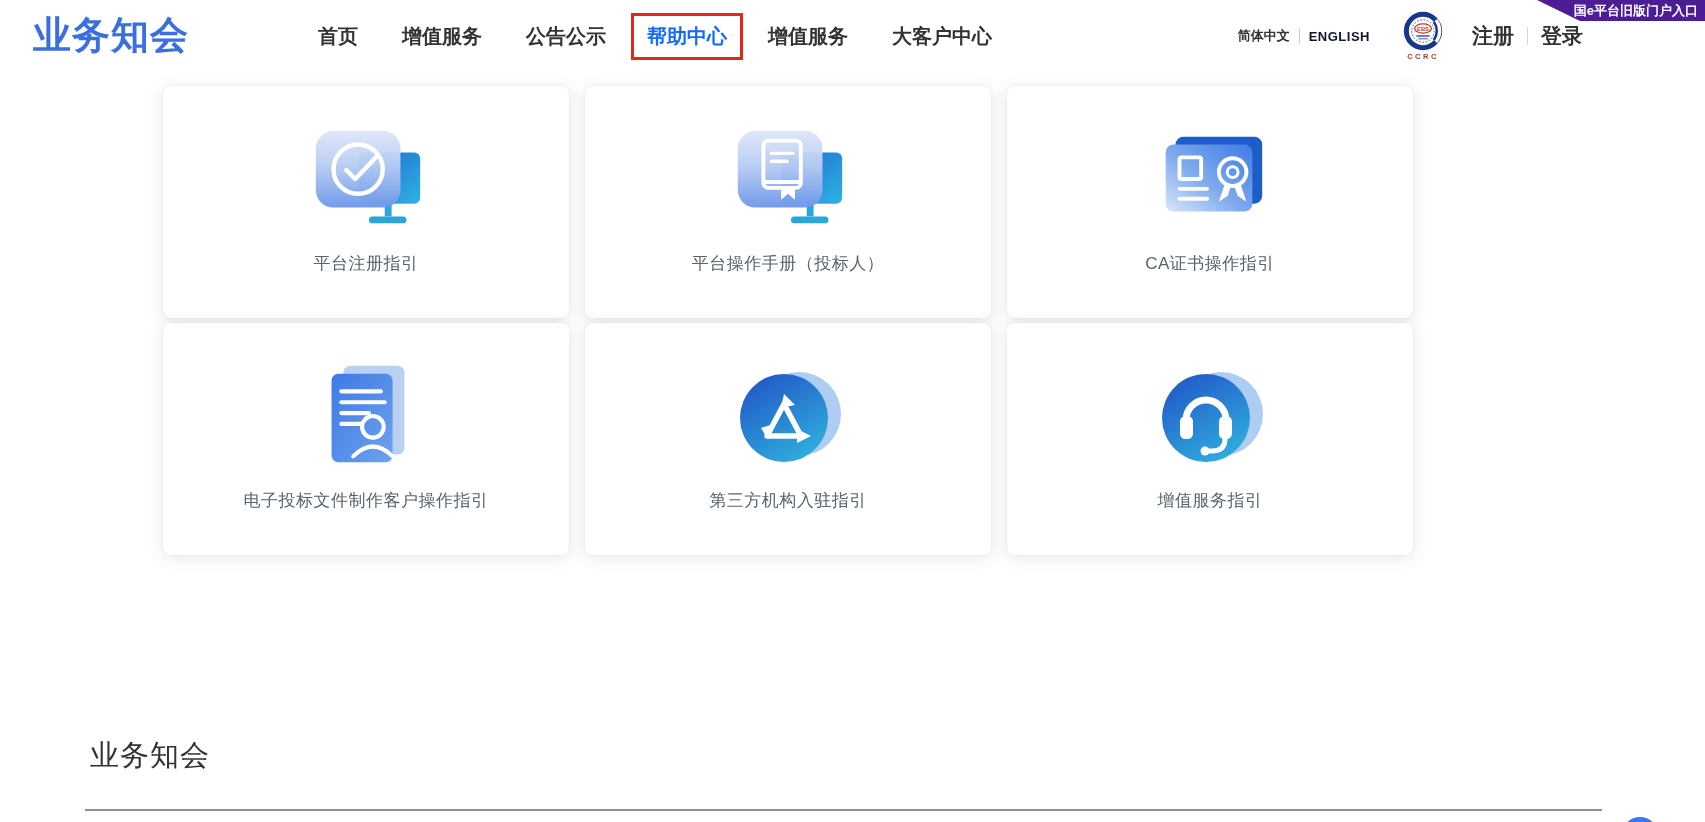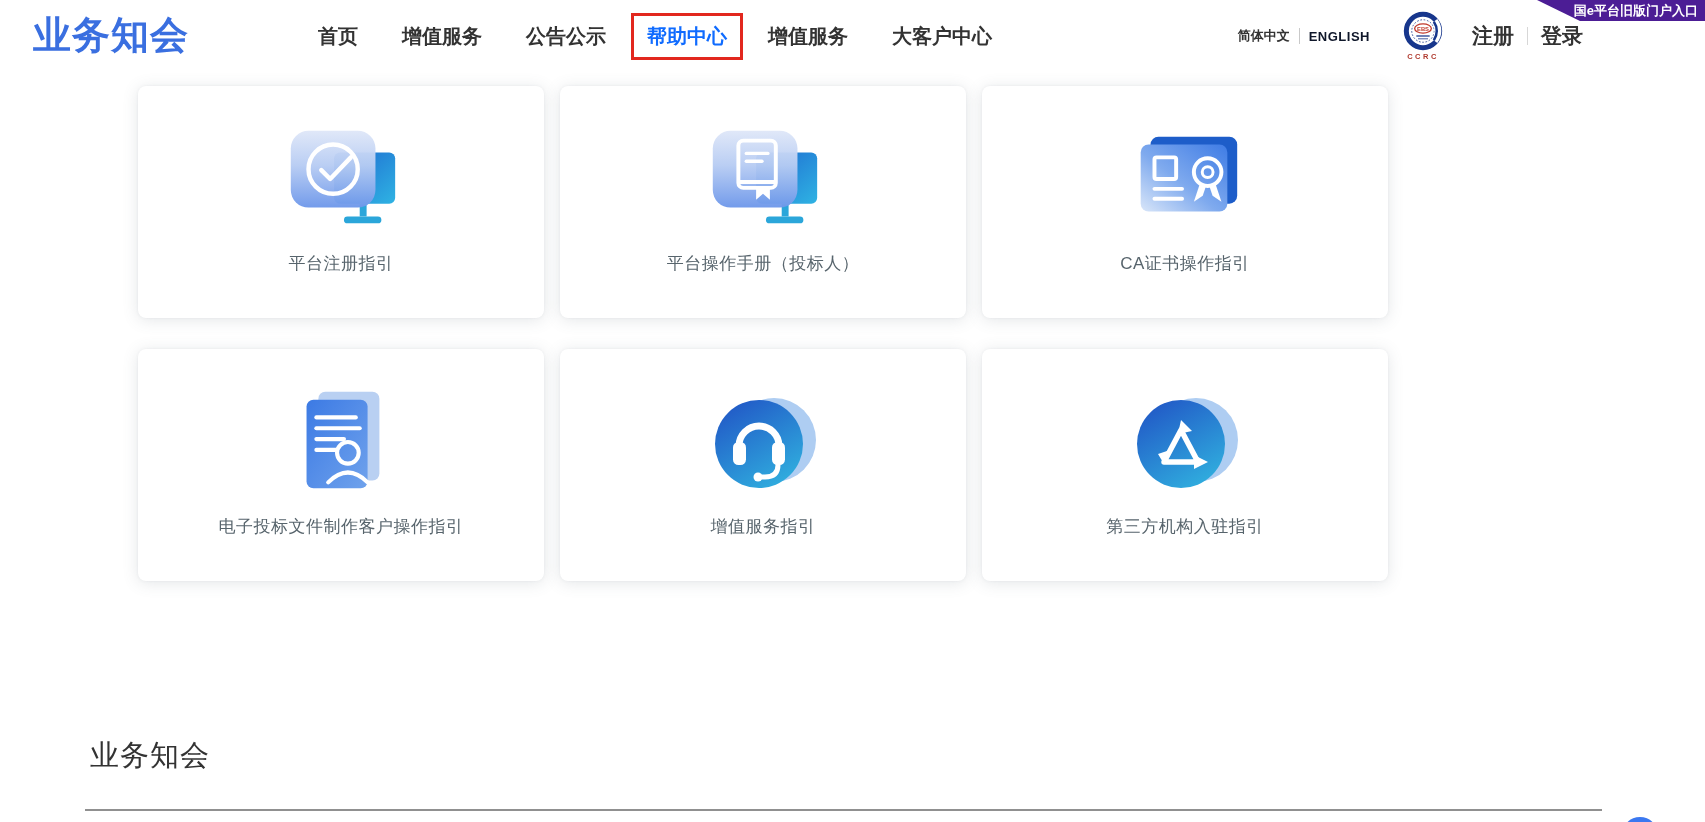--- a/index.html
+++ b/index.html
@@ -34,22 +34,22 @@
   .auth-divider { width:1px; height:18px; background:#d7d7d7; margin:0 13px; }
   .login { font-size:21px; font-weight:700; color:#333; cursor:pointer; }
   .ribbon {
     position:absolute; left:1527px; top:0; width:178px; height:21px;
     background:#4c1d95; color:#fff; font-size:13px; font-weight:700;
     display:flex; align-items:center; justify-content:flex-end; padding-right:7px;
     clip-path:polygon(10px 0, 100% 0, 100% 100%, 53px 100%);
   }
   
   .cards {
-    position:absolute; left:138px; top:86px;
-    display:grid; grid-template-columns:repeat(3,406px); grid-auto-rows:232px; gap:31px 16px;text-align:center;
+    position:absolute; left:163px; top:86px;
+    display:grid; grid-template-columns:repeat(3,406px); grid-auto-rows:232px; gap:5px 16px;text-align:center;
   }
   .card {
     background:#fff; border-radius:8px; cursor:pointer;
     box-shadow:0 2px 16px rgba(90,100,115,.16), 0 0 3px rgba(90,100,115,.08);
     display:flex; flex-direction:column; align-items:center;
   }
   .card-icon { margin-top:38px; height:112px; display:flex; align-items:center; }
   .card-label { margin-top:16px; font-size:17px; color:#57646c; letter-spacing:.5px; }
   
   .section-title {
@@ -203,53 +203,53 @@
         <path d="M52 96 Q72 76 92 96" fill="none" stroke="#fff" stroke-width="4.2" stroke-linecap="round"></path>
       </svg>
     </div>
     <div class="card-label">电子投标文件制作客户操作指引</div>
   </div>
 
   <div class="card">
     <div class="card-icon">
       <svg width="122" height="106" viewBox="0 0 122 106">
         <defs>
+          <linearGradient id="g-h6" x1="0" y1="0" x2=".6" y2="1">
+            <stop offset="0" stop-color="#2050c4"></stop>
+              <stop offset="1" stop-color="#2fa9dd"></stop>
+          </linearGradient>
+        </defs>
+        <circle cx="72" cy="50" r="42" fill="#aecdf2"></circle>
+        <circle cx="57" cy="54" r="44" fill="url(#g-h6)"></circle>
+        <path d="M40 72 L57 40 L74 72 Z" fill="none" stroke="#fff" stroke-width="5.5" stroke-linejoin="round"></path>
+        <path d="M57 30 L68 41 L54 44 Z" fill="#fff"></path>
+        <path d="M84 72 L70 65 L70 79 Z" fill="#fff"></path>
+        <path d="M34 64 L46 60 L40 74 Z" fill="#fff"></path>
+      </svg>
+    </div>
+    <div class="card-label">第三方机构入驻指引</div>
+  </div>
+
+  <div class="card">
+    <div class="card-icon">
+      <svg width="122" height="106" viewBox="0 0 122 106">
+        <defs>
           <linearGradient id="g-h5" x1="0" y1="0" x2=".6" y2="1">
             <stop offset="0" stop-color="#2050c4"></stop>
               <stop offset="1" stop-color="#2fa9dd"></stop>
           </linearGradient>
         </defs>
         <circle cx="72" cy="50" r="42" fill="#aecdf2"></circle>
         <circle cx="57" cy="54" r="44" fill="url(#g-h5)"></circle>
         <path d="M37 56 a20 20 0 0 1 40 0" fill="none" stroke="#fff" stroke-width="7" stroke-linecap="round"></path>
         <rect x="31" y="52" width="13" height="23" rx="5.5" fill="#fff"></rect>
         <rect x="70" y="52" width="13" height="23" rx="5.5" fill="#fff"></rect>
         <path d="M76 75 q0 12 -13 12 h-5" fill="none" stroke="#fff" stroke-width="5" stroke-linecap="round"></path>
         <circle cx="56" cy="87" r="4.5" fill="#fff"></circle>
       </svg>
     </div>
     <div class="card-label">增值服务指引</div>
   </div>
-
-  <div class="card">
-    <div class="card-icon">
-      <svg width="122" height="106" viewBox="0 0 122 106">
-        <defs>
-          <linearGradient id="g-h6" x1="0" y1="0" x2=".6" y2="1">
-            <stop offset="0" stop-color="#2050c4"></stop>
-              <stop offset="1" stop-color="#2fa9dd"></stop>
-          </linearGradient>
-        </defs>
-        <circle cx="72" cy="50" r="42" fill="#aecdf2"></circle>
-        <circle cx="57" cy="54" r="44" fill="url(#g-h6)"></circle>
-        <path d="M40 72 L57 40 L74 72 Z" fill="none" stroke="#fff" stroke-width="5.5" stroke-linejoin="round"></path>
-        <path d="M57 30 L68 41 L54 44 Z" fill="#fff"></path>
-        <path d="M84 72 L70 65 L70 79 Z" fill="#fff"></path>
-        <path d="M34 64 L46 60 L40 74 Z" fill="#fff"></path>
-      </svg>
-    </div>
-    <div class="card-label">第三方机构入驻指引</div>
-  </div>
 </div>
 
 <div class="section-title">业务知会</div>
 <div class="section-rule"></div>
 <div class="float-dot"></div>
 
 </body></html>

